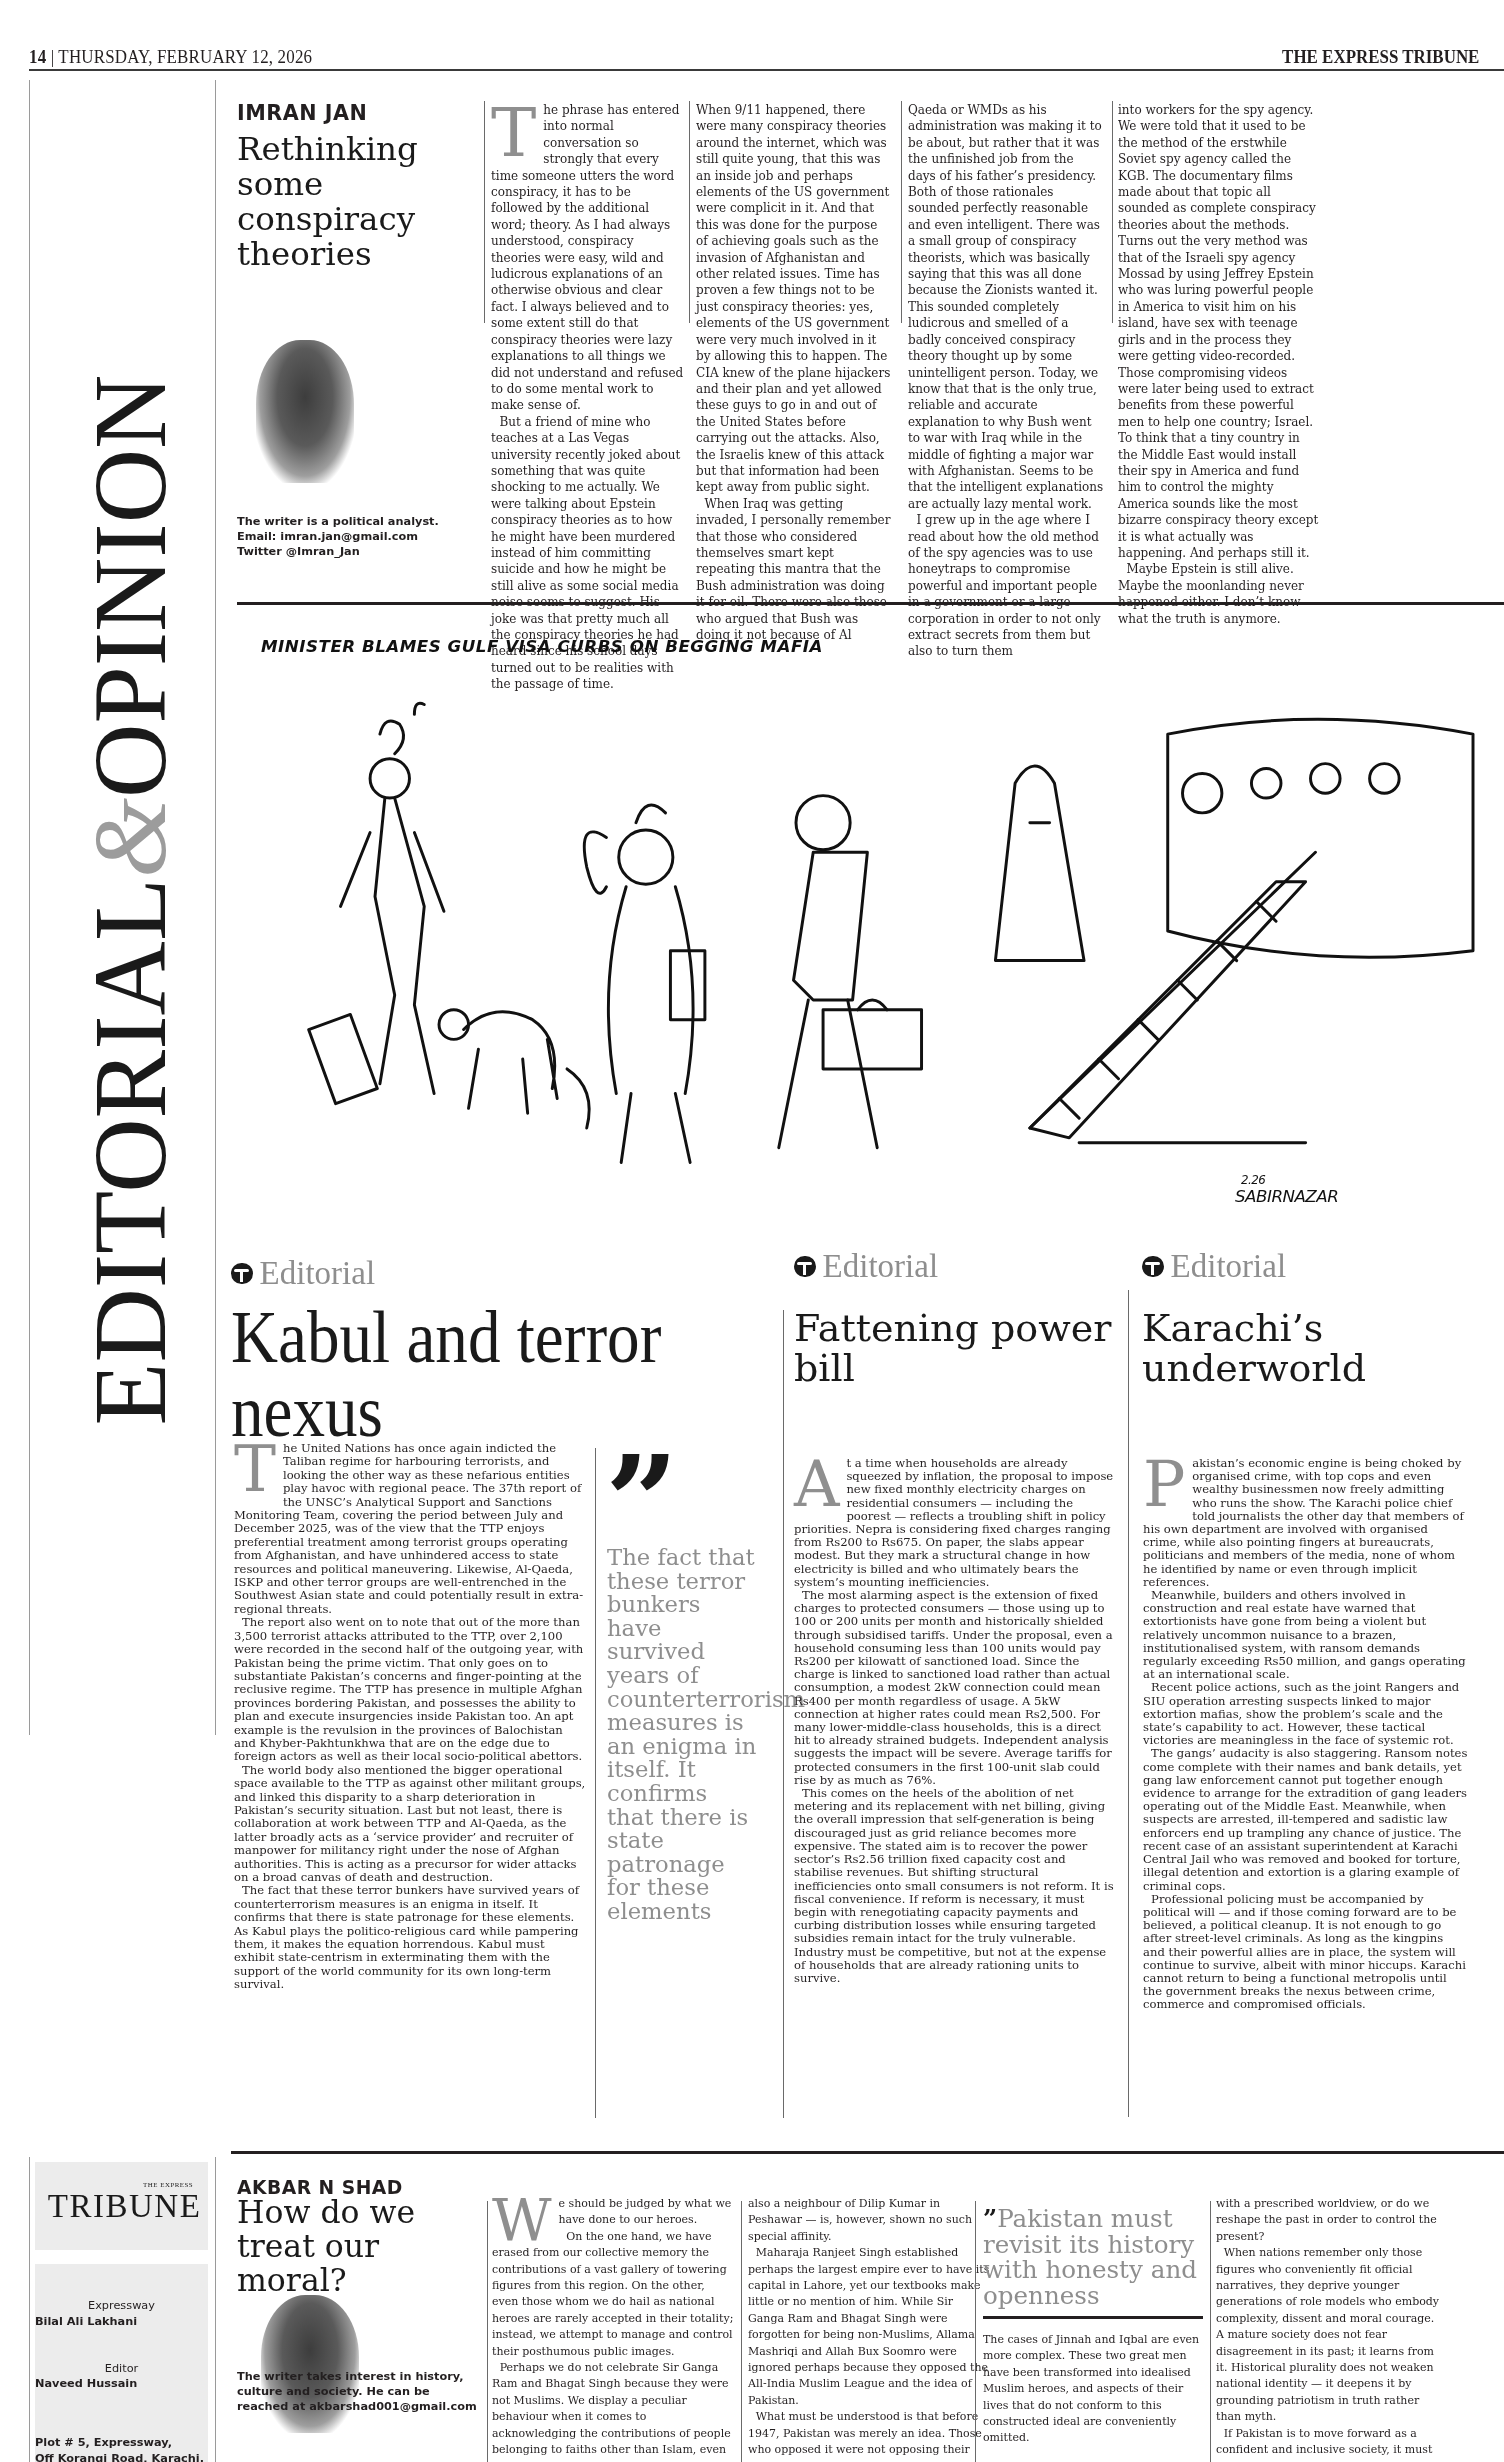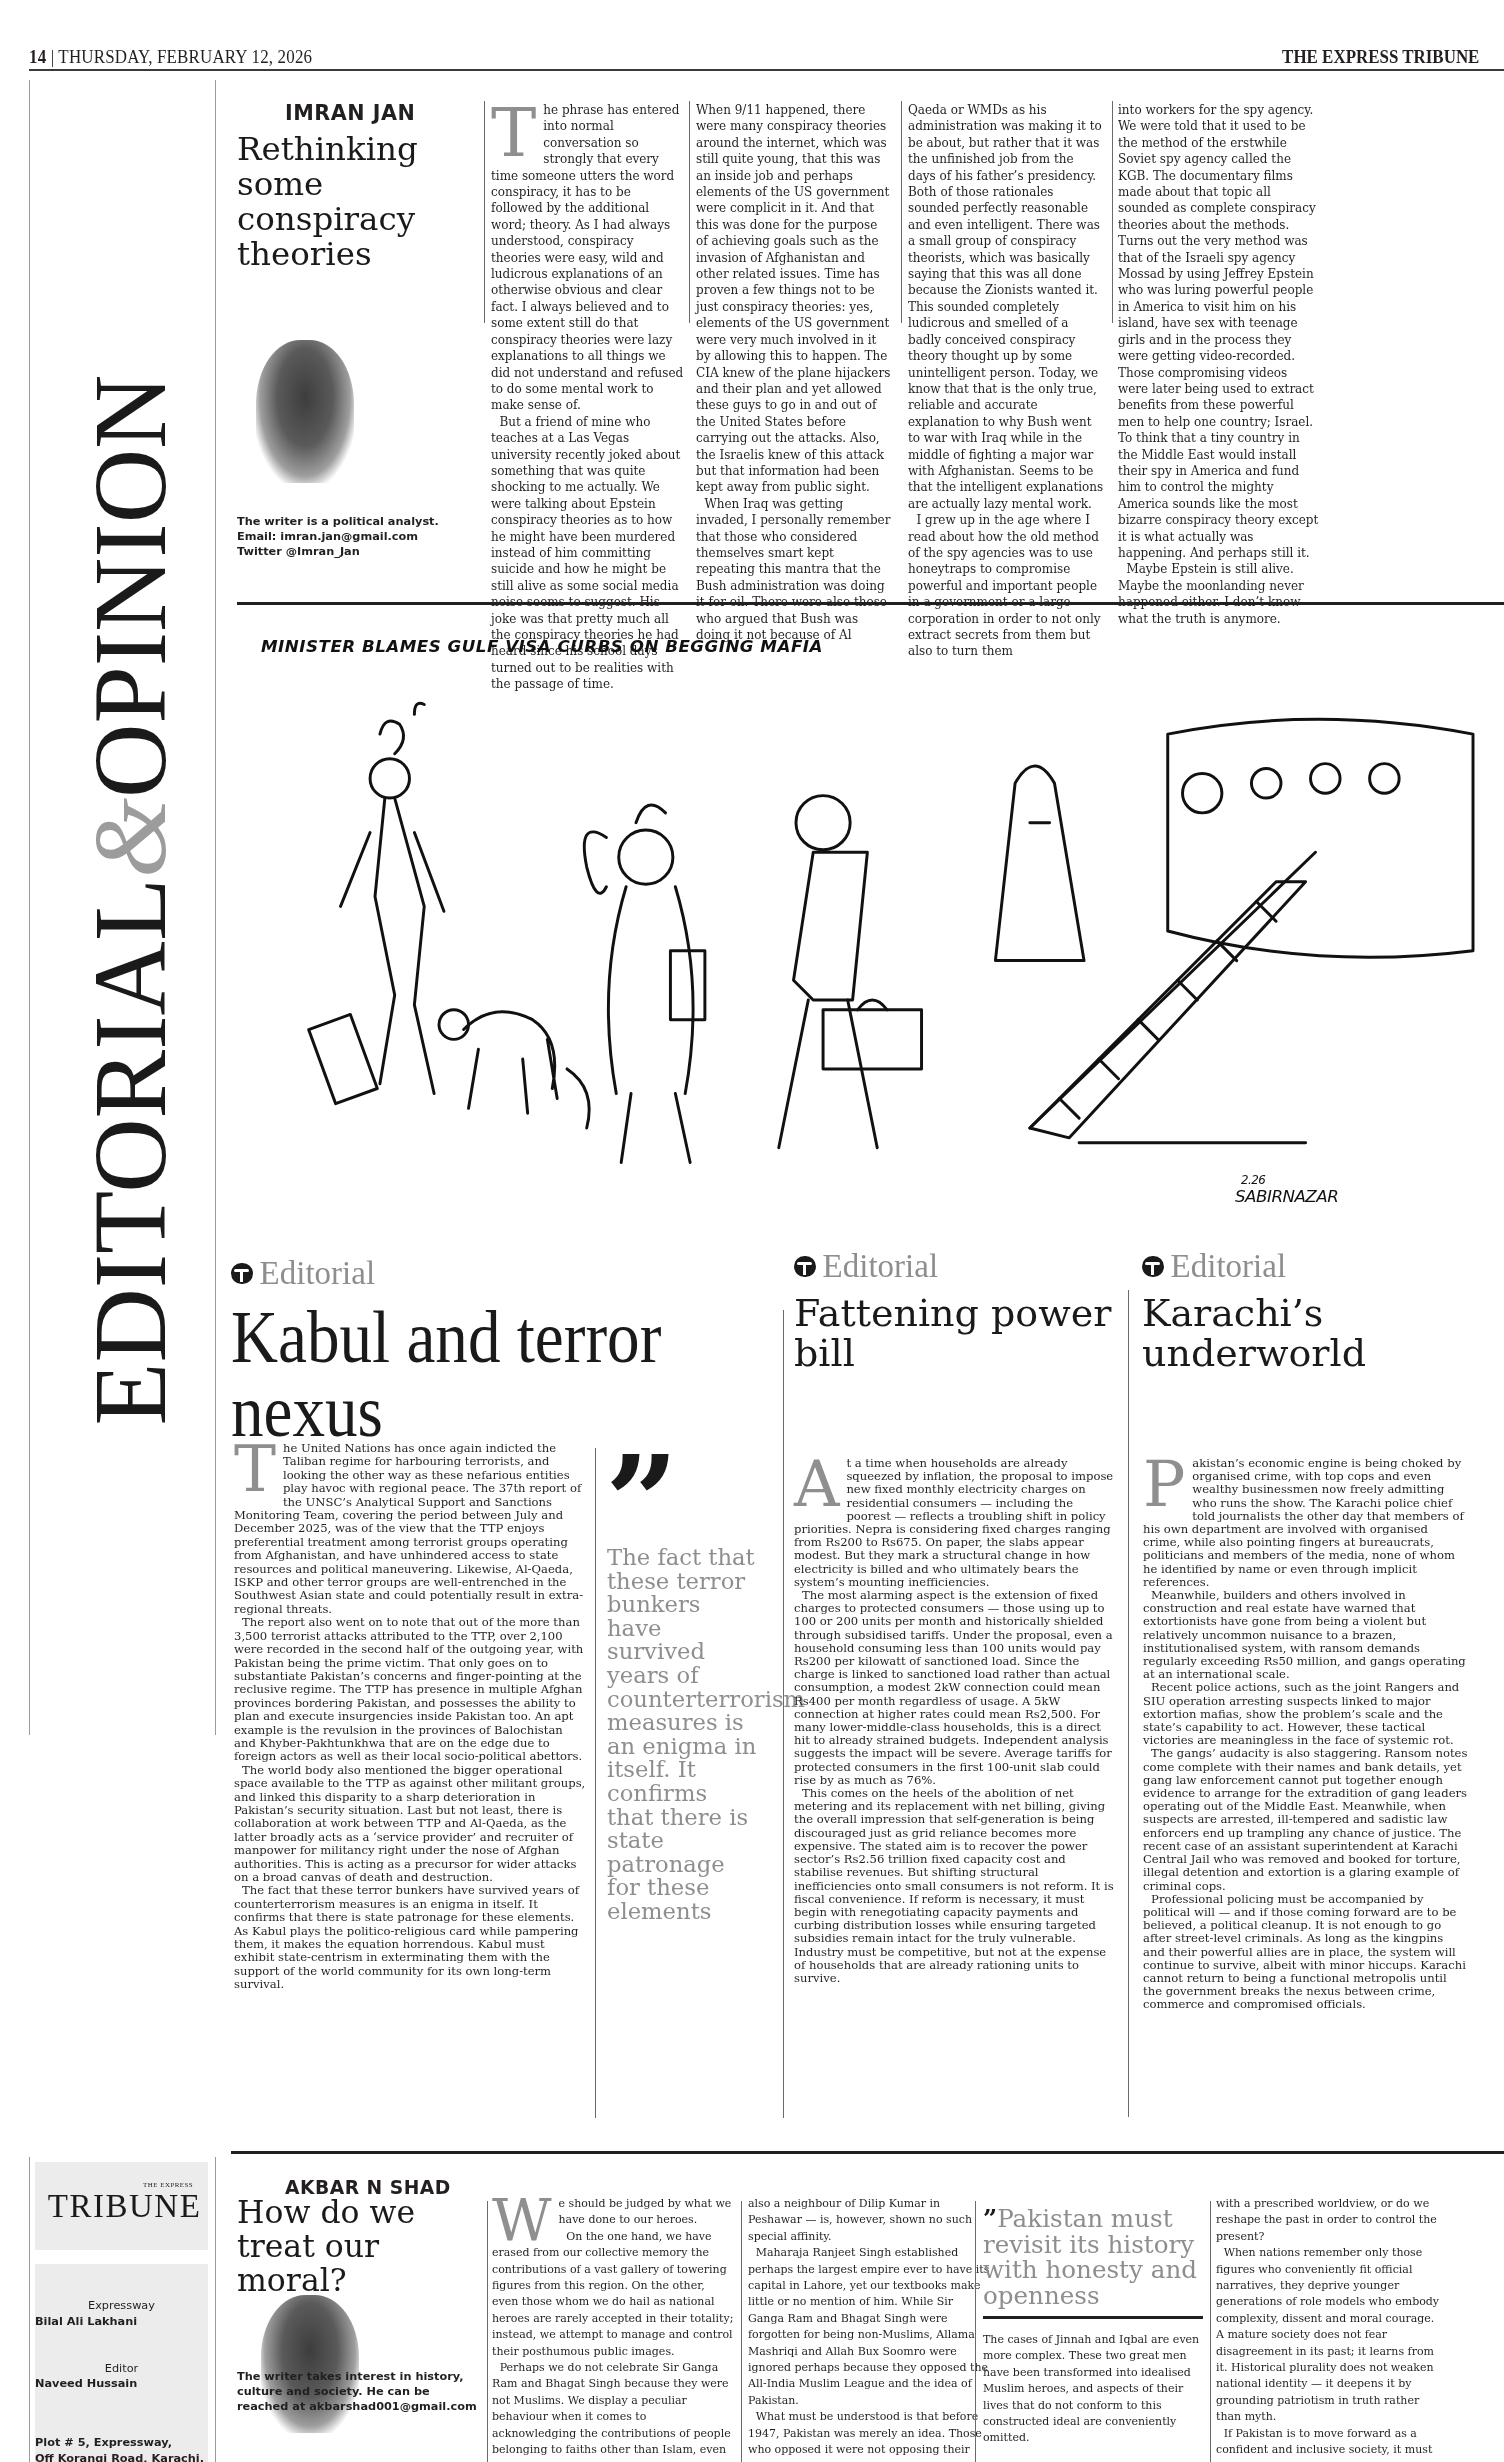--- a/index.html
+++ b/index.html
@@ -21,21 +21,21 @@
   .section-title-wrap { left: 49px; top: 80px; width: 163px; height: 1640px; }
   .section-title {
     position: absolute; left: 81px; top: 820px;
     transform: translate(-50%, -50%) rotate(-90deg);
     font-family: "Liberation Serif", serif; font-size: 103px; white-space: nowrap;
     letter-spacing: 0px; color: #1a1a1a; line-height: 1;
   }
   .section-title .amp { color: #9c9c9c; font-style: italic; }
 
   
-  .author { font-family: "DejaVu Sans", sans-serif; font-weight: bold; font-size: 20.7px; letter-spacing: 0.5px; margin-left: 48px; }
+  .author { font-family: "DejaVu Sans", sans-serif; font-weight: bold; font-size: 20.7px; letter-spacing: 0.5px; }
   .op-title { font-family: "DejaVu Serif", serif; font-size: 32.5px; line-height: 35px; color: #1a1a1a; }
   .bio { font-family: "DejaVu Sans", sans-serif; font-weight: bold; font-size: 11.3px; line-height: 14.8px; }
   .photo { background: radial-gradient(ellipse at 50% 40%, #3d3d3d 0%, #5a5a5a 40%, #9e9e9e 65%, #ffffff 78%); border-radius: 45% 45% 20% 20%; }
   .col-text { font-family: "DejaVu Serif", serif; font-size: 12px; line-height: 16.4px; color: #231f20; text-align: left; }
   .col-text p { text-indent: 0; }
   .col-text p + p { text-indent: 0.7em; }
   .dropcap { float: left; font-family: "DejaVu Serif", serif; color: #8f8f8f; line-height: 0.82; margin-right: 6.9px; margin-top: 3px; }
   .col-sep { width: 1px; background: #6a6a6a; }
   .thick-rule { background: #231f20; height: 3.4px; }
 
@@ -44,21 +44,21 @@
   .cartoon { left: 291px; top: 675px; width: 1202px; height: 517px; }
   .sig { font-family: "DejaVu Sans", sans-serif; font-style: italic; font-size: 16.7px; color: #111; letter-spacing: -0.5px; }
 
   
   .ed-label { font-family: "Liberation Serif", serif; font-size: 33px; color: #8e8e8e; display: flex; align-items: center; gap: 6.9px; white-space: nowrap; }
   .t-logo { width: 21.7px; height: 21.7px; border-radius: 50%; background: #1a1a1a; position: relative; flex: 0 0 auto; }
   .t-logo::before { content: ""; position: absolute; left: 3.4px; right: 3.4px; top: 6.4px; height: 3px; background: #fff; border-radius: 1.5px; }
   .t-logo::after { content: ""; position: absolute; left: 9.4px; width: 3px; top: 6.4px; bottom: 2px; background: #fff; }
   .ed-title { font-family: "Liberation Serif", serif; color: #1a1a1a; }
   .ed-title.big { font-size: 74px; line-height: 74px; transform: scaleX(0.88); transform-origin: left top; }
-  .ed-title.med { font-family: "DejaVu Serif", serif; font-size: 38px; line-height: 40px; }
+  .ed-title.med { font-family: "DejaVu Serif", serif; font-size: 38px; line-height: 40px; margin-top: 15px; }
   .ed-text { font-family: "DejaVu Serif", serif; font-size: 11.6px; line-height: 13.4px; color: #231f20; }
   .ed-text p + p { text-indent: 0.7em; }
   .pull-quote-mark { font-family: "DejaVu Serif", serif; font-weight: bold; font-size: 128px; line-height: 1; color: #1a1a1a; }
   .pull-quote { font-family: "DejaVu Serif", serif; font-size: 22.7px; line-height: 23.6px; color: #8e8e8e; }
 
   
   .grey-box { background: #ececec; }
   .tribune-logo { font-family: "Liberation Serif", serif; color: #1a1a1a; }
   .info-label { font-family: "DejaVu Sans", sans-serif; font-size: 11.3px; text-align: center; color: #231f20; }
   .info-val { font-family: "DejaVu Sans", sans-serif; font-size: 11.3px; font-weight: bold; text-align: left; color: #231f20; }

